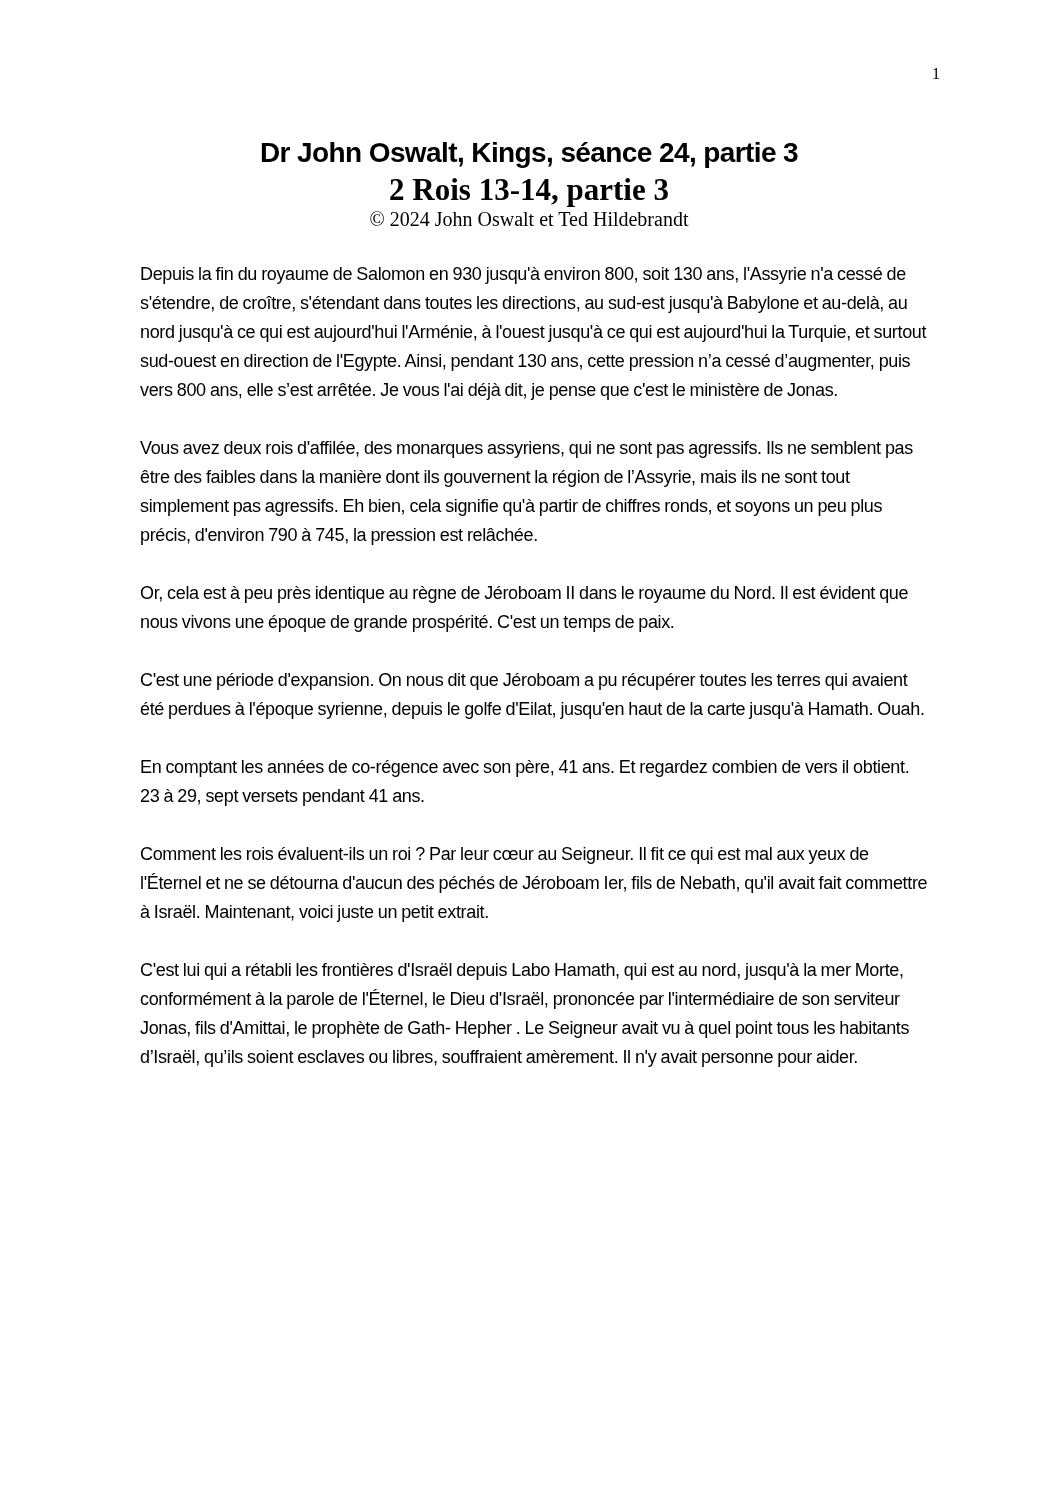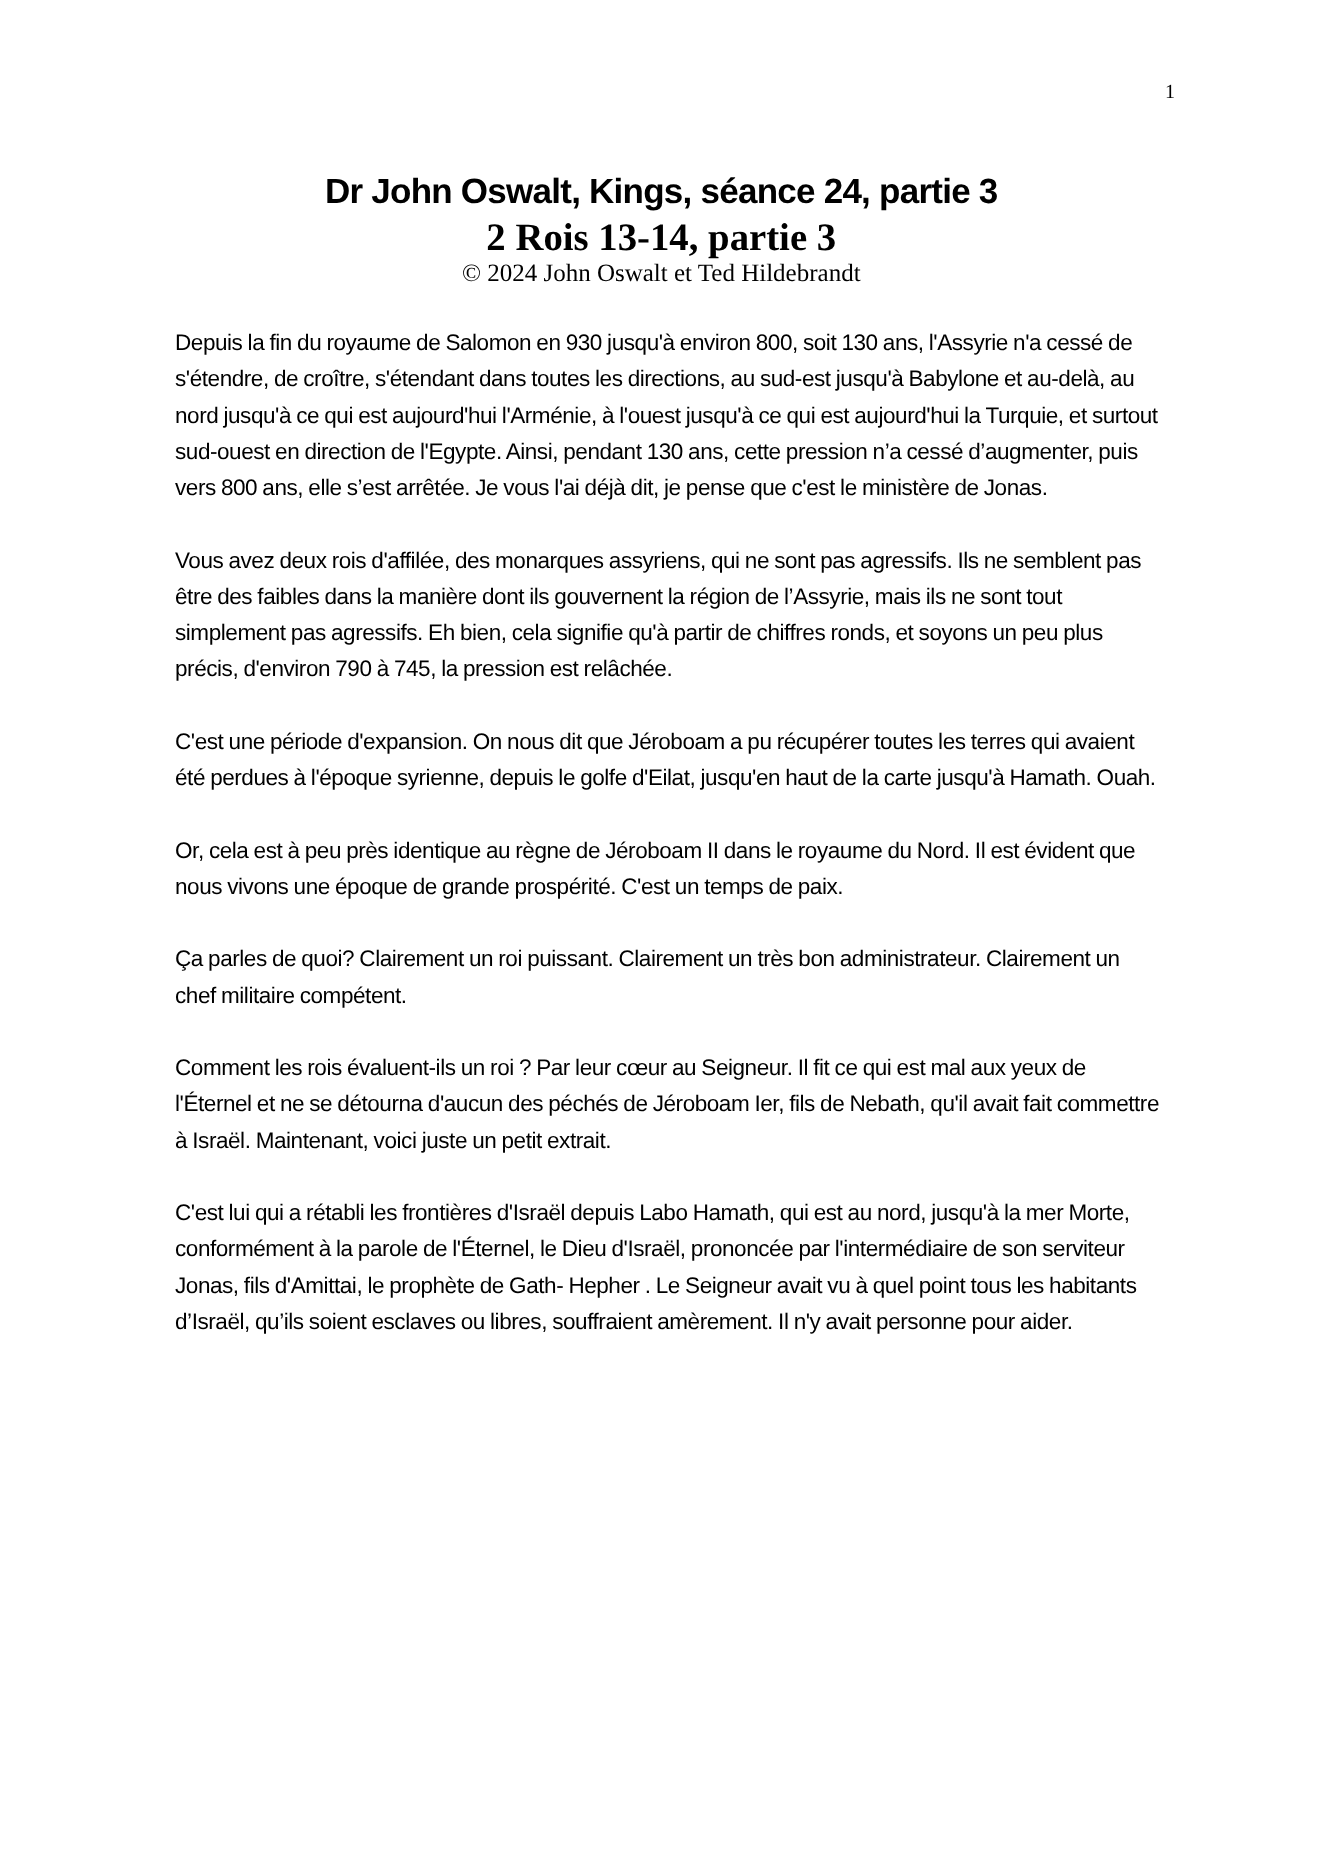--- a/index.html
+++ b/index.html
@@ -74,18 +74,18 @@
 
 <div class="header">
   <h1 class="title">Dr John Oswalt, Kings, séance 24, partie 3</h1>
   <h2 class="subtitle">2 Rois 13-14, partie 3</h2>
   <p class="copyright">© 2024 John Oswalt et Ted Hildebrandt</p>
 </div>
 
 <div class="body-text">
   <p>Depuis la fin du royaume de Salomon en 930 jusqu'à environ 800, soit 130 ans, l'Assyrie n'a cessé de s'étendre, de croître, s'étendant dans toutes les directions, au sud-est jusqu'à Babylone et au-delà, au nord jusqu'à ce qui est aujourd'hui l'Arménie, à l'ouest jusqu'à ce qui est aujourd'hui la Turquie, et surtout sud-ouest en direction de l'Egypte. Ainsi, pendant 130 ans, cette pression n’a cessé d’augmenter, puis vers 800 ans, elle s’est arrêtée. Je vous l'ai déjà dit, je pense que c'est le ministère de Jonas.</p>
   <p>Vous avez deux rois d'affilée, des monarques assyriens, qui ne sont pas agressifs. Ils ne semblent pas être des faibles dans la manière dont ils gouvernent la région de l’Assyrie, mais ils ne sont tout simplement pas agressifs. Eh bien, cela signifie qu'à partir de chiffres ronds, et soyons un peu plus précis, d'environ 790 à 745, la pression est relâchée.</p>
+  <p>Or, cela est à peu près identique au règne de Jéroboam II dans le royaume du Nord. Il est évident que nous vivons une époque de grande prospérité. C'est un temps de paix.</p>
   <p>C'est une période d'expansion. On nous dit que Jéroboam a pu récupérer toutes les terres qui avaient été perdues à l'époque syrienne, depuis le golfe d'Eilat, jusqu'en haut de la carte jusqu'à Hamath. Ouah.</p>
-  <p>Or, cela est à peu près identique au règne de Jéroboam II dans le royaume du Nord. Il est évident que nous vivons une époque de grande prospérité. C'est un temps de paix.</p>
-  <p>Ça parles de quoi? Clairement un roi puissant. Clairement un très bon administrateur. Clairement un chef militaire compétent.</p>
+  <p>En comptant les années de co-régence avec son père, 41 ans. Et regardez combien de vers il obtient. 23 à 29, sept versets pendant 41 ans.</p>
   <p>Comment les rois évaluent-ils un roi ? Par leur cœur au Seigneur. Il fit ce qui est mal aux yeux de l'Éternel et ne se détourna d'aucun des péchés de Jéroboam Ier, fils de Nebath, qu'il avait fait commettre à Israël. Maintenant, voici juste un petit extrait.</p>
   <p>C'est lui qui a rétabli les frontières d'Israël depuis Labo Hamath, qui est au nord, jusqu'à la mer Morte, conformément à la parole de l'Éternel, le Dieu d'Israël, prononcée par l'intermédiaire de son serviteur Jonas, fils d'Amittai, le prophète de Gath- Hepher . Le Seigneur avait vu à quel point tous les habitants d’Israël, qu’ils soient esclaves ou libres, souffraient amèrement. Il n'y avait personne pour aider.</p>
 </div>
 
 </body></html>

